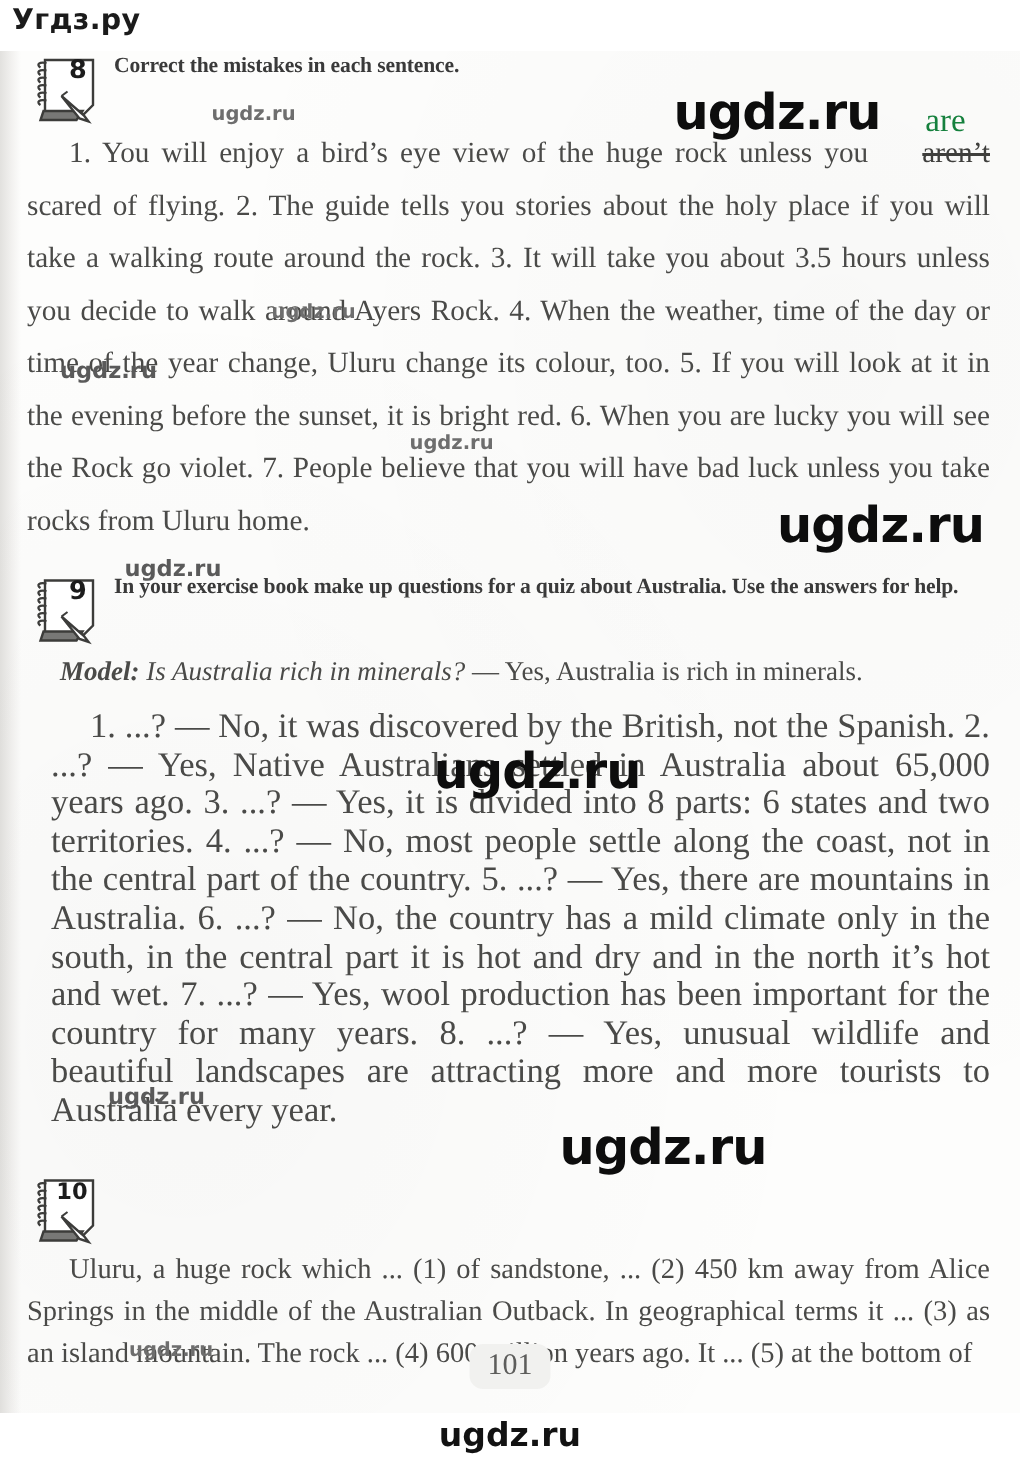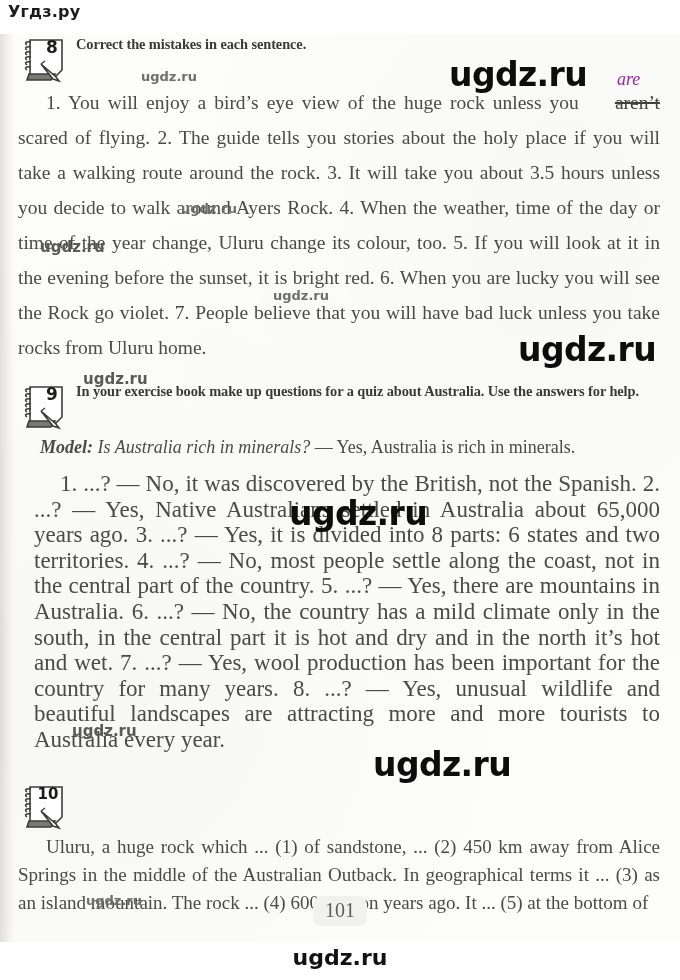--- a/index.html
+++ b/index.html
@@ -20,21 +20,21 @@
     left: 0; top: 0;
     width: 680px; height: 34px;
     background: #ffffff;
     z-index: 40;
   }
   .page-header-title {
     position: absolute;
     left: 8px; top: 2px;
     font-family: "DejaVu Sans", sans-serif;
     font-weight: bold;
-    font-size: 16px;
+    font-size: 19px;
     color: #1b1b1b;
     letter-spacing: 0.2px;
   }
 
   
   .scan {
     position: absolute;
     left: 0; top: 34px;
     width: 680px; height: 908px;
     background: #fdfdfc;
@@ -152,23 +152,22 @@
     white-space: nowrap;
   }
   .corr .strike {
     text-decoration: line-through;
     text-decoration-thickness: 1.6px;
     color: #3f3f3d;
   }
   .corr .hand {
     position: absolute;
     left: 2px; top: -23px;
-    font-style: italic;
-    font-size: 18px;
-    color: #a21caf;
+    font-size: 22px;
+    color: #15803d;
     white-space: nowrap;
   }
 
   
   .page-num {
     position: absolute;
     left: 50%;
     transform: translateX(-50%);
     bottom: 16px;
     min-width: 54px;

